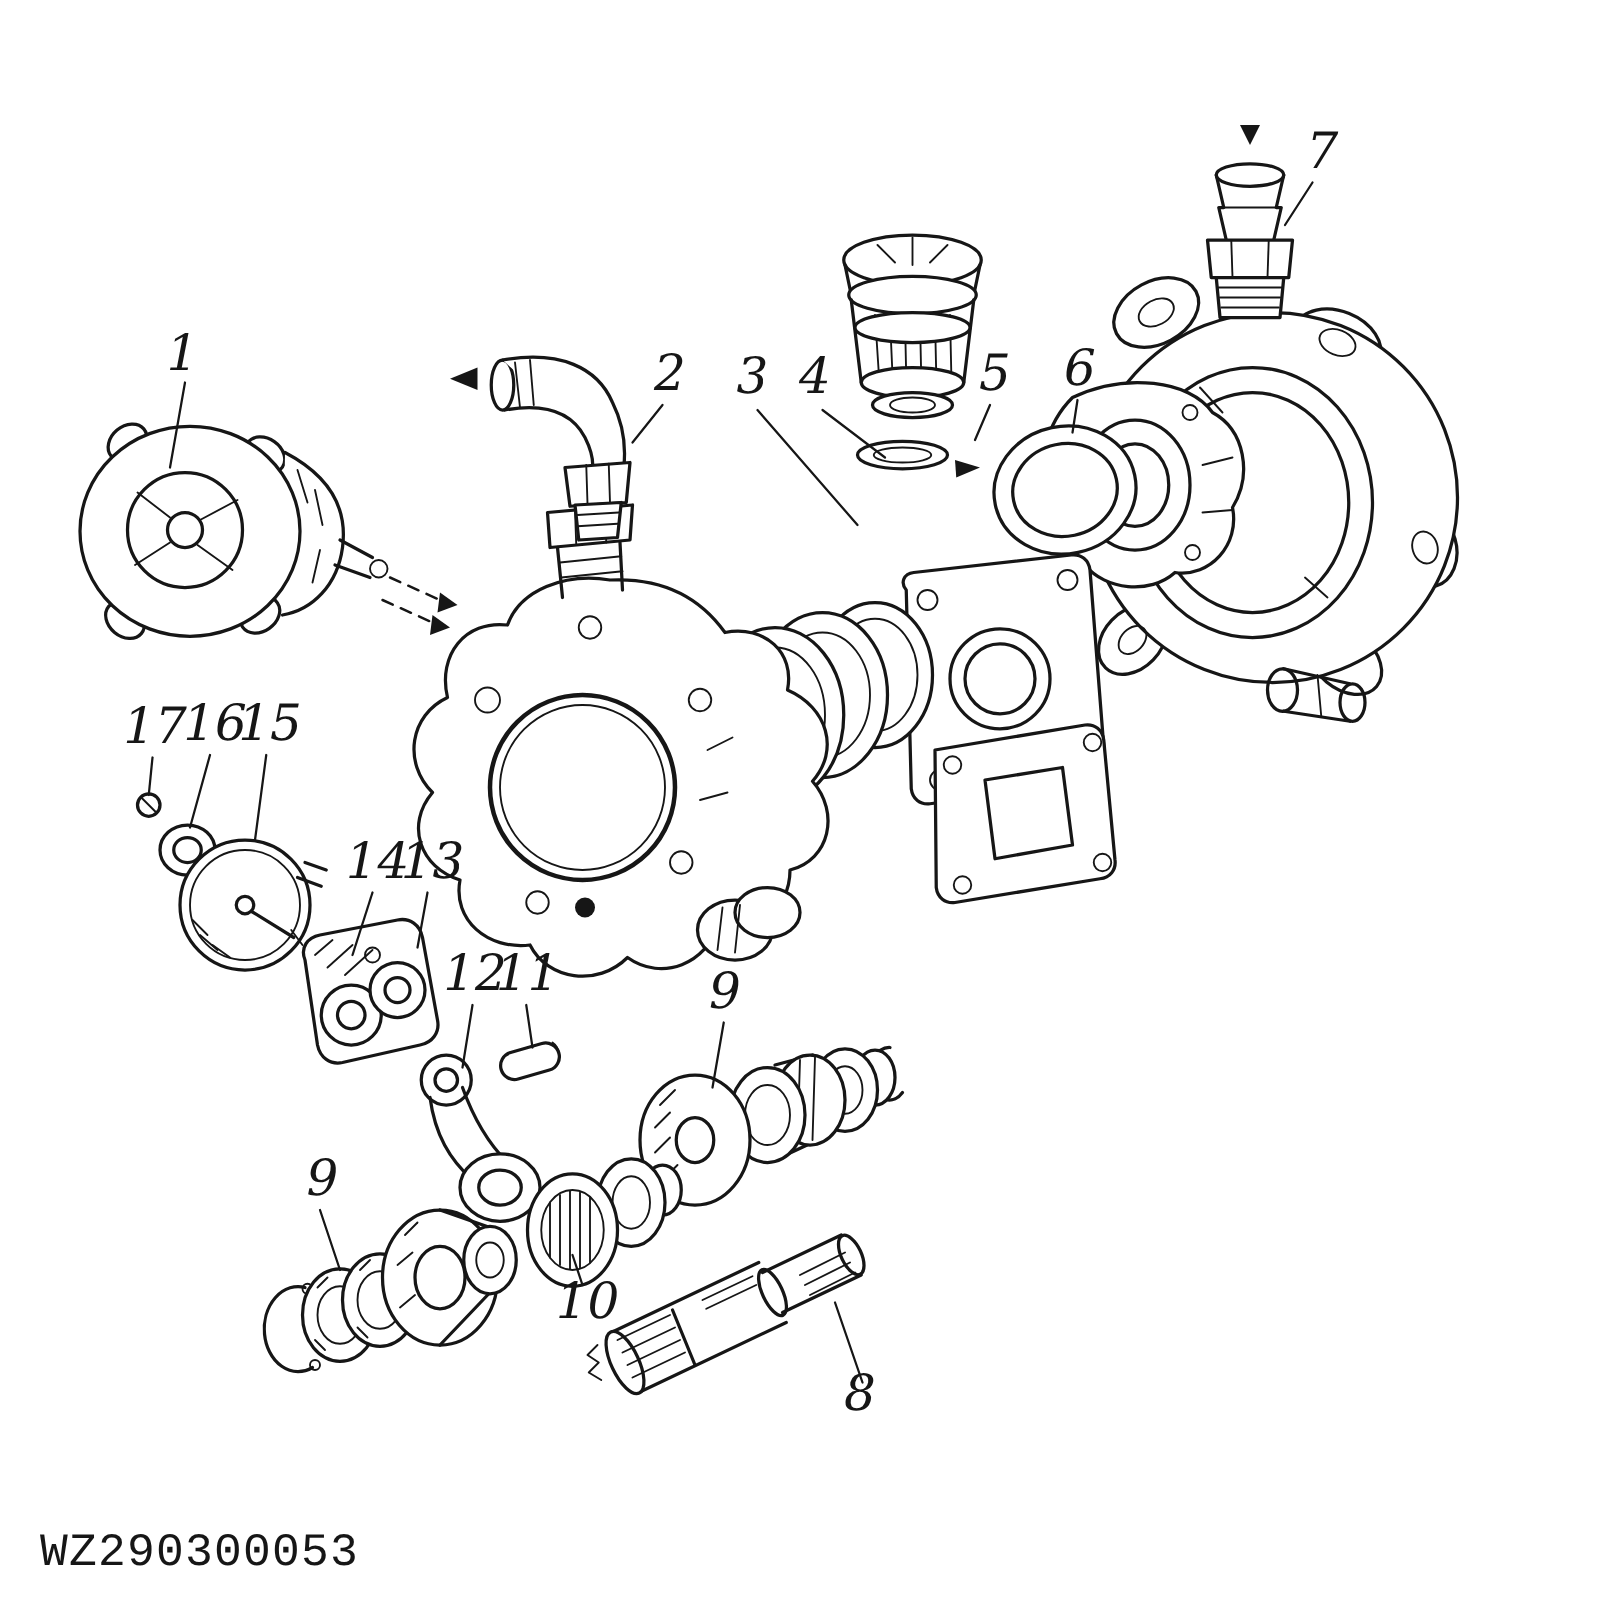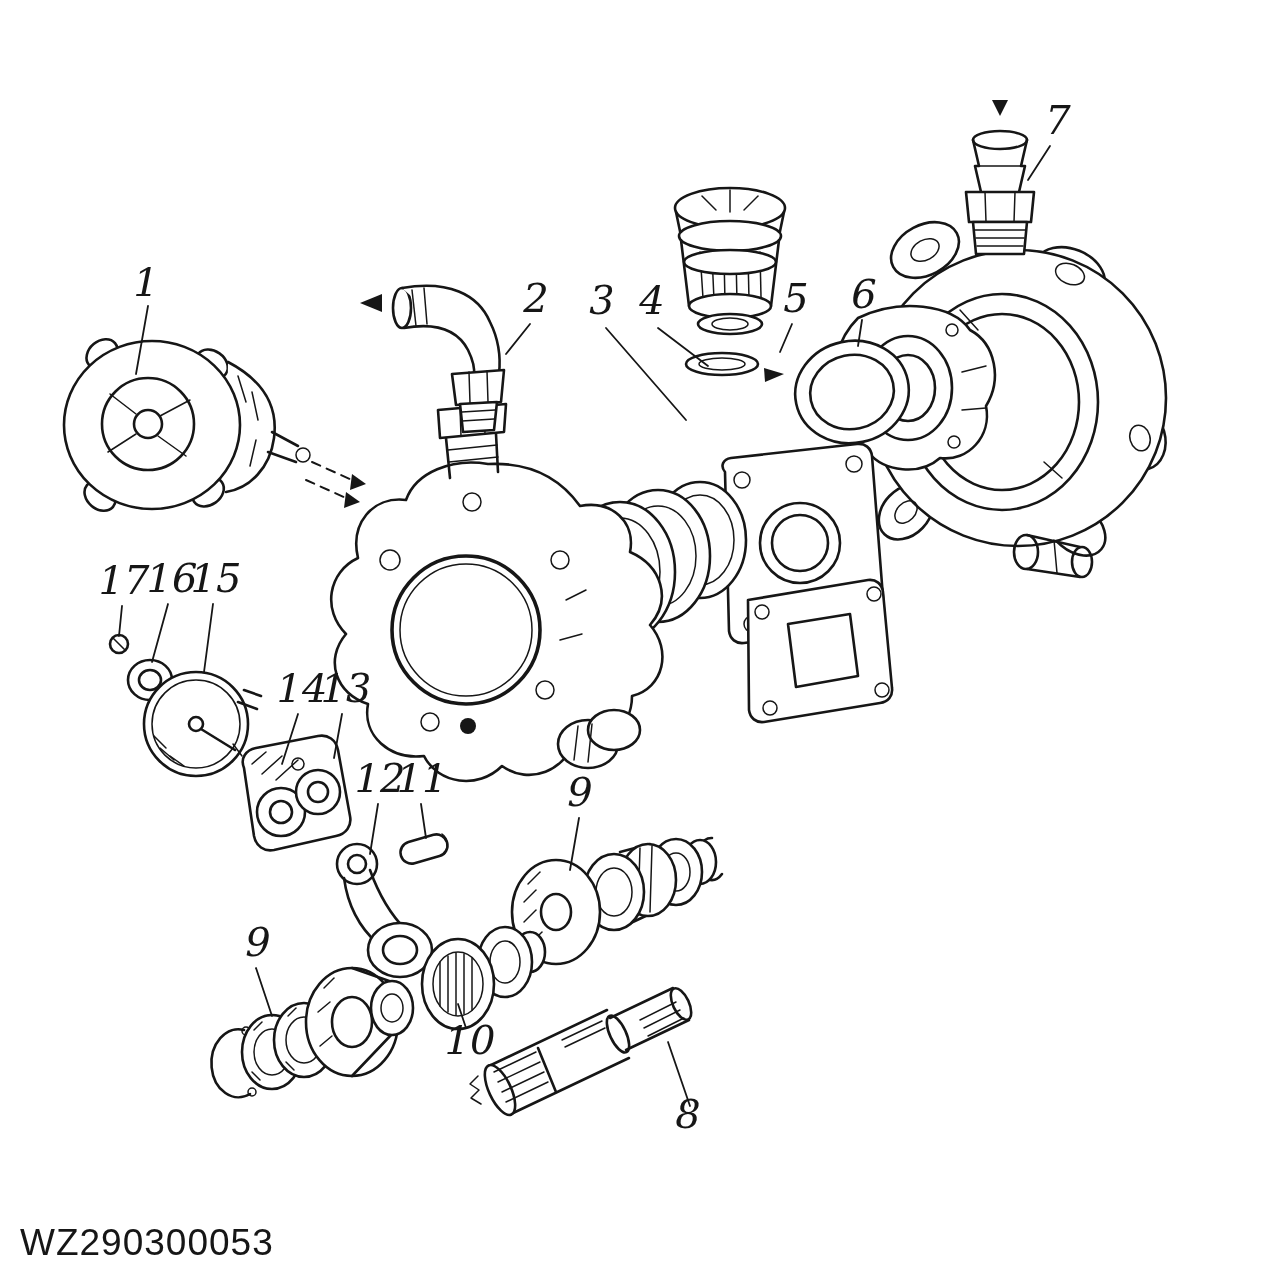--- a/index.html
+++ b/index.html
@@ -9,21 +9,21 @@
   svg *{stroke:#161616;stroke-width:2.6;fill:none;stroke-linecap:round;stroke-linejoin:round;}
   svg .w{fill:#ffffff;}
   svg .f{fill:#161616;stroke:none;}
   svg .thin{stroke-width:1.5;}
   svg .bold{stroke-width:3.6;}
   svg .dash{stroke-dasharray:9 7;stroke-width:2;}
   svg .leader{stroke-width:1.8;}
   svg text{stroke:none;fill:#161616;}
   .callout-label{font-family:"DejaVu Serif",serif;font-style:italic;font-size:40px;
                  text-anchor:middle;}
-  .part-code{position:absolute;left:20px;top:1222px;font-family:Liberation Sans, sans-serif;
+  .part-code{position:absolute;left:32px;top:1222px;font-family:Liberation Mono, monospace;
              font-size:37px;color:#161616;letter-spacing:1px;}
 </style>
 </head>
 <body>
 
 <div class="stage">
 
   <svg width="1278" height="1278" viewBox="0 0 1278 1278">
 
     <g>

